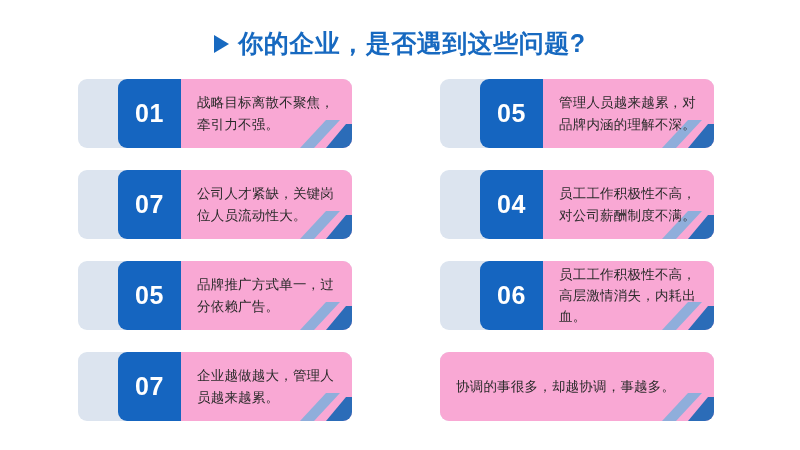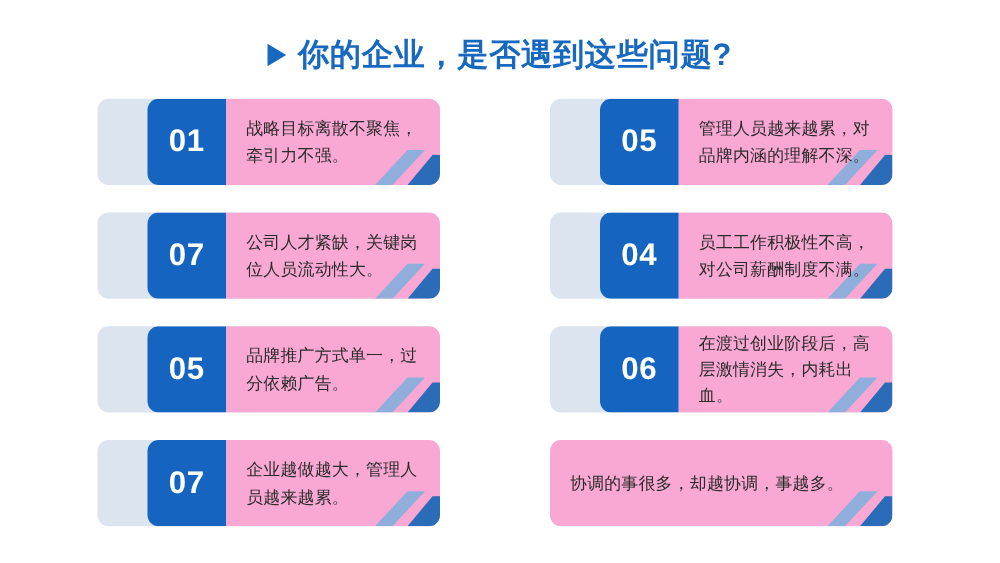--- a/index.html
+++ b/index.html
@@ -171,21 +171,21 @@
       <svg class="corner-decor" viewBox="0 0 62 34" preserveAspectRatio="none">
         <polygon points="10,34 36,6 50,6 24,34" fill="#8FAEDB"></polygon>
         <polygon points="36,34 56,10 62,10 62,34" fill="#2B6CB8"></polygon>
       </svg>
     </div>
   </div>
 
   <div class="card">
     <div class="card-badge">06</div>
     <div class="card-body">
-      <span class="card-text">在渡过创业阶段后，高层激情消失，内耗出血。</span>
+      <span class="card-text">员工工作积极性不高，高层激情消失，内耗出血。</span>
       <svg class="corner-decor" viewBox="0 0 62 34" preserveAspectRatio="none">
         <polygon points="10,34 36,6 50,6 24,34" fill="#8FAEDB"></polygon>
         <polygon points="36,34 56,10 62,10 62,34" fill="#2B6CB8"></polygon>
       </svg>
     </div>
   </div>
 
   <div class="card">
     <div class="card-badge">07</div>
     <div class="card-body">

